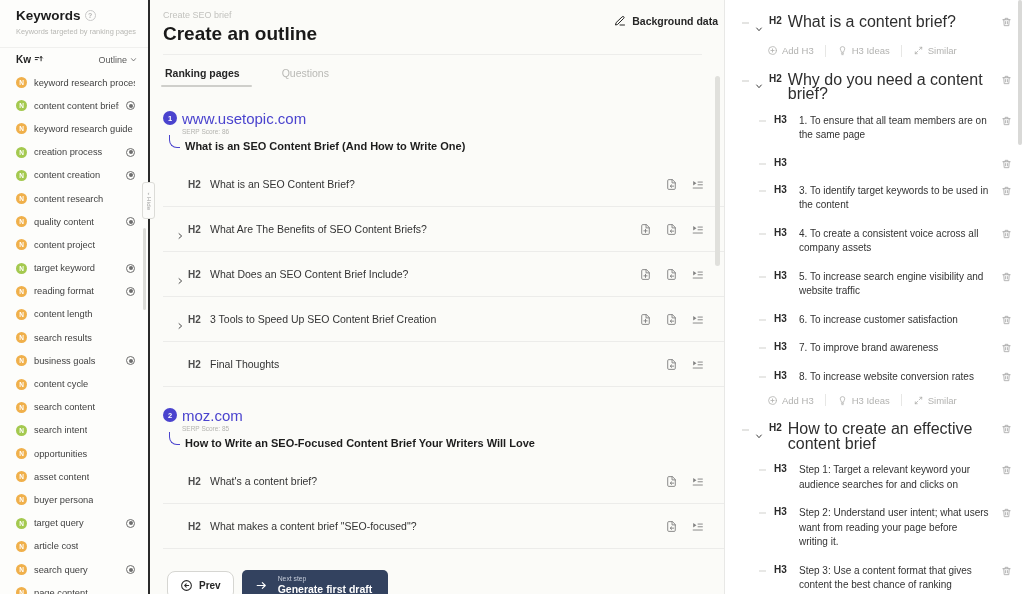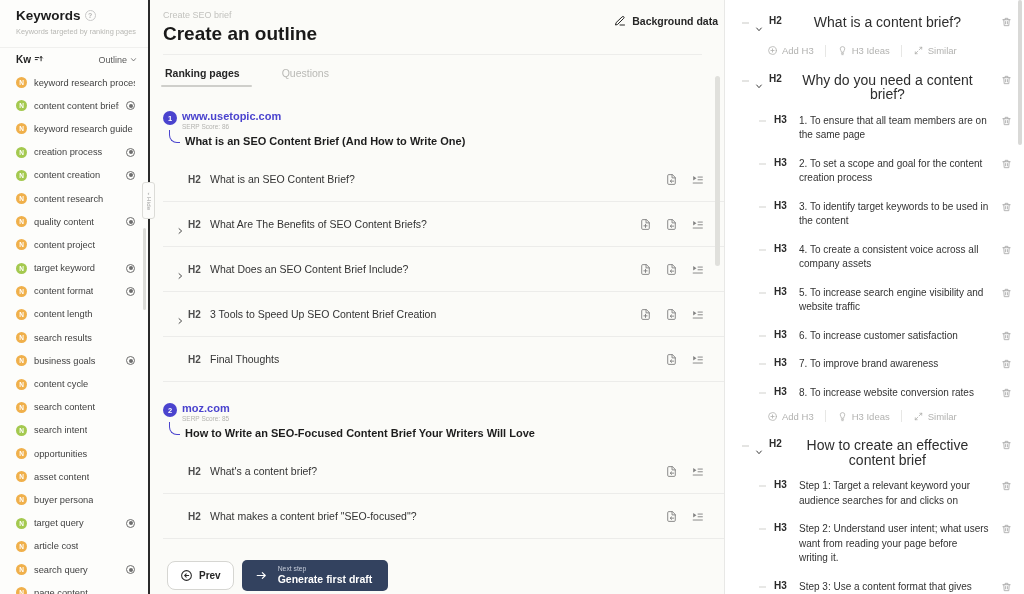--- a/index.html
+++ b/index.html
@@ -42,21 +42,21 @@
   .tabs { display:flex; gap:38px; padding-left:13px; height:35px; align-items:center; }
   .tab { font-size:10.5px; color:#b9b9b5; position:relative; cursor:pointer; padding:4px 2px; }
   .tab.active { color:#262626; font-weight:700; }
   .tab.active::after { content:""; position:absolute; left:-2px; right:-10px; bottom:-4px; height:2px; background:#cfcfcb; border-radius:1px; }
 
   .serp-card { padding-left:13px; }
   .card1 { margin-top:20px; }
   .card2 { margin-top:20px; }
   .serp-head { display:flex; gap:5px; align-items:flex-start; }
   .rank-dot { width:14px; height:14px; border-radius:50%; background:#4a43ce; color:#fff; font-size:7.5px; font-weight:700; display:flex; align-items:center; justify-content:center; margin-top:1px; flex:none; }
-  .domain { font-size:11px; font-weight:700; color:#4a43ce; cursor:pointer; }
+  .domain { font-size:15px; font-weight:400; color:#4a43ce; cursor:pointer; }
   .score { font-size:6.5px; color:#b3b3af; margin-top:1px; }
   .title-row { display:flex; align-items:flex-end; margin-left:6px; }
   .connector { width:11px; height:13px; border-left:1.5px solid #4a43ce; border-bottom:1.5px solid #4a43ce; border-bottom-left-radius:8px; margin-bottom:4px; flex:none; }
   .serp-title { font-size:11px; font-weight:700; color:#1d1d1d; margin-left:5px; }
   .headings { margin-top:10px; }
   .h-row { height:45px; display:flex; align-items:center; border-bottom:1px solid #ececea; position:relative; padding:0 20px 0 25px; cursor:pointer; }
   .h-chev { position:absolute; left:13px; top:19px; }
   .h-tag { font-size:10px; font-weight:700; color:#4c4c4c; width:22px; flex:none; }
   .h-text { font-size:10.5px; color:#333; }
   .row-icons { margin-left:auto; display:flex; gap:13px; align-items:center; }
@@ -69,21 +69,21 @@
   .next-step { font-size:6.8px; color:#c4cbd8; }
   .next-label { font-size:10.5px; font-weight:700; }
   .mid-thumb { position:absolute; right:4px; top:76px; width:5px; height:190px; border-radius:3px; background:#e0e0dc; }
 
   
   .outline { position:absolute; left:724px; top:0; width:300px; height:594px; background:#fff; border-left:1px solid #e8e8e6; overflow:hidden; padding-top:10px; }
   .o-h2-row { display:flex; align-items:flex-start; gap:6px; padding:5px 12px 5px 17px; }
   .o-drag { width:7px; height:2px; background:#e4e4e2; margin-top:7px; flex:none; }
   .o-chev { margin-top:3.5px; flex:none; cursor:pointer; }
   .o-tag { font-size:10px; font-weight:800; color:#2a2a2a; flex:none; }
-  .o-title { font-size:14px; color:#2e2e2e; flex:1; padding-right:8px; line-height:14.5px;text-align:center; }
+  .o-title { font-size:16px; color:#2e2e2e; flex:1; padding-right:8px; line-height:14.5px; }
   .o-trash { margin-left:auto; flex:none; margin-top:1px; cursor:pointer; }
   .o-trash svg { display:block; }
   .o-toolbar { display:flex; align-items:center; gap:11px; padding:3px 0 3px 42px; margin-bottom:8px; }
   .tb-item { display:flex; align-items:center; gap:4px; font-size:9.5px; color:#b2b2b0; cursor:pointer; }
   .tb-sep { width:1px; height:12px; background:#e7e7e5; }
   .o-h3-row { display:flex; align-items:flex-start; gap:8px; padding:7px 12px 7px 34px; }
   .h3-drag { width:7px; height:2px; background:#e8e8e6; margin-top:6px; flex:none; }
   .o-tag3 { font-size:10px; font-weight:800; color:#2a2a2a; flex:none; width:17px; }
   .o-h3-text { font-size:10px; color:#333; line-height:14.5px; width:190px; }
   .outline-thumb { position:absolute; right:2px; top:0; width:4px; height:145px; background:#d9d9d7; border-radius:2px; }
@@ -167,21 +167,21 @@
         </div>
 
         <div class="kw-item">
           <span class="kw-dot dot-green">N</span>
           <span class="kw-label">target keyword</span>
           <span class="kw-target"></span>
         </div>
 
         <div class="kw-item">
           <span class="kw-dot dot-orange">N</span>
-          <span class="kw-label">content format</span>
+          <span class="kw-label">reading format</span>
           <span class="kw-target"></span>
         </div>
 
         <div class="kw-item">
           <span class="kw-dot dot-orange">N</span>
           <span class="kw-label">content length</span>
 
         </div>
 
         <div class="kw-item">
@@ -544,21 +544,20 @@
           <span class="o-trash">
             <svg width="11" height="12" viewBox="0 0 24 24" fill="none" stroke="#a6a6a6" stroke-width="1.8" stroke-linecap="round" stroke-linejoin="round">
               <path d="M4 7h16M9 7V4h6v3M6 7l1 13h10l1-13M10 11v5M14 11v5"></path>
             </svg>
           </span>
         </div>
 
         <div class="o-h3-row">
           <span class="h3-drag"></span>
           <span class="o-tag3">H3</span>
-          <span class="o-h3-text">2. To set a scope and goal for the content creation process</span>
           <span class="o-trash">
             <svg width="11" height="12" viewBox="0 0 24 24" fill="none" stroke="#a6a6a6" stroke-width="1.8" stroke-linecap="round" stroke-linejoin="round">
               <path d="M4 7h16M9 7V4h6v3M6 7l1 13h10l1-13M10 11v5M14 11v5"></path>
             </svg>
           </span>
         </div>
 
         <div class="o-h3-row">
           <span class="h3-drag"></span>
           <span class="o-tag3">H3</span>

